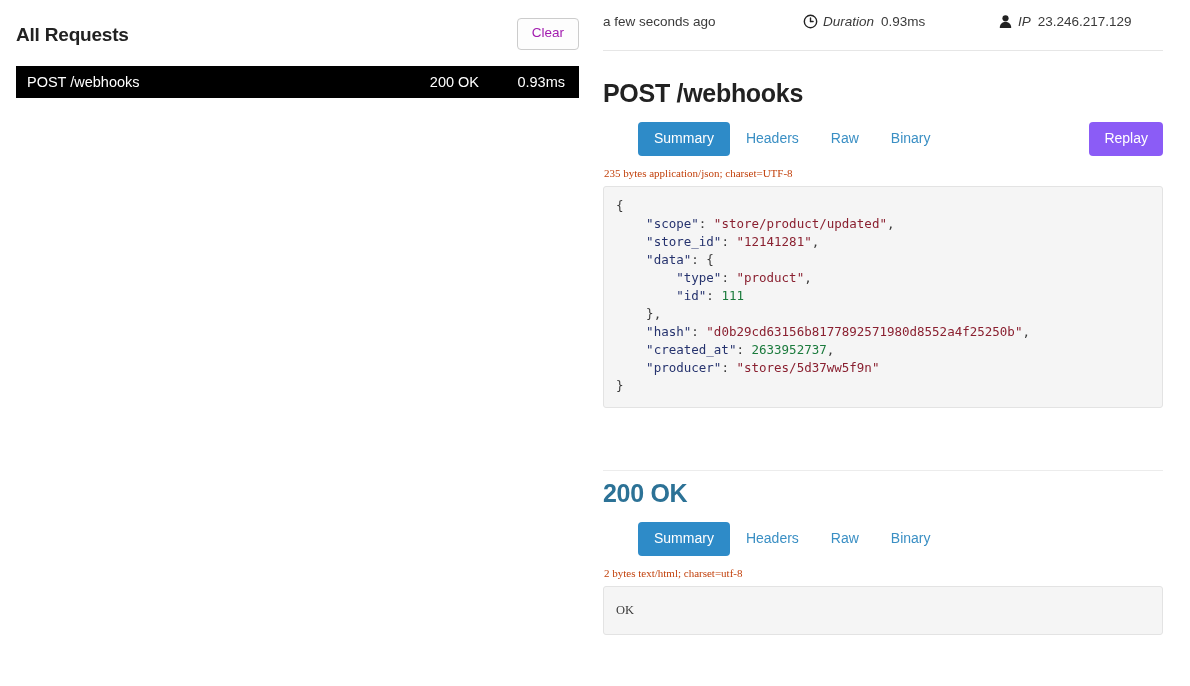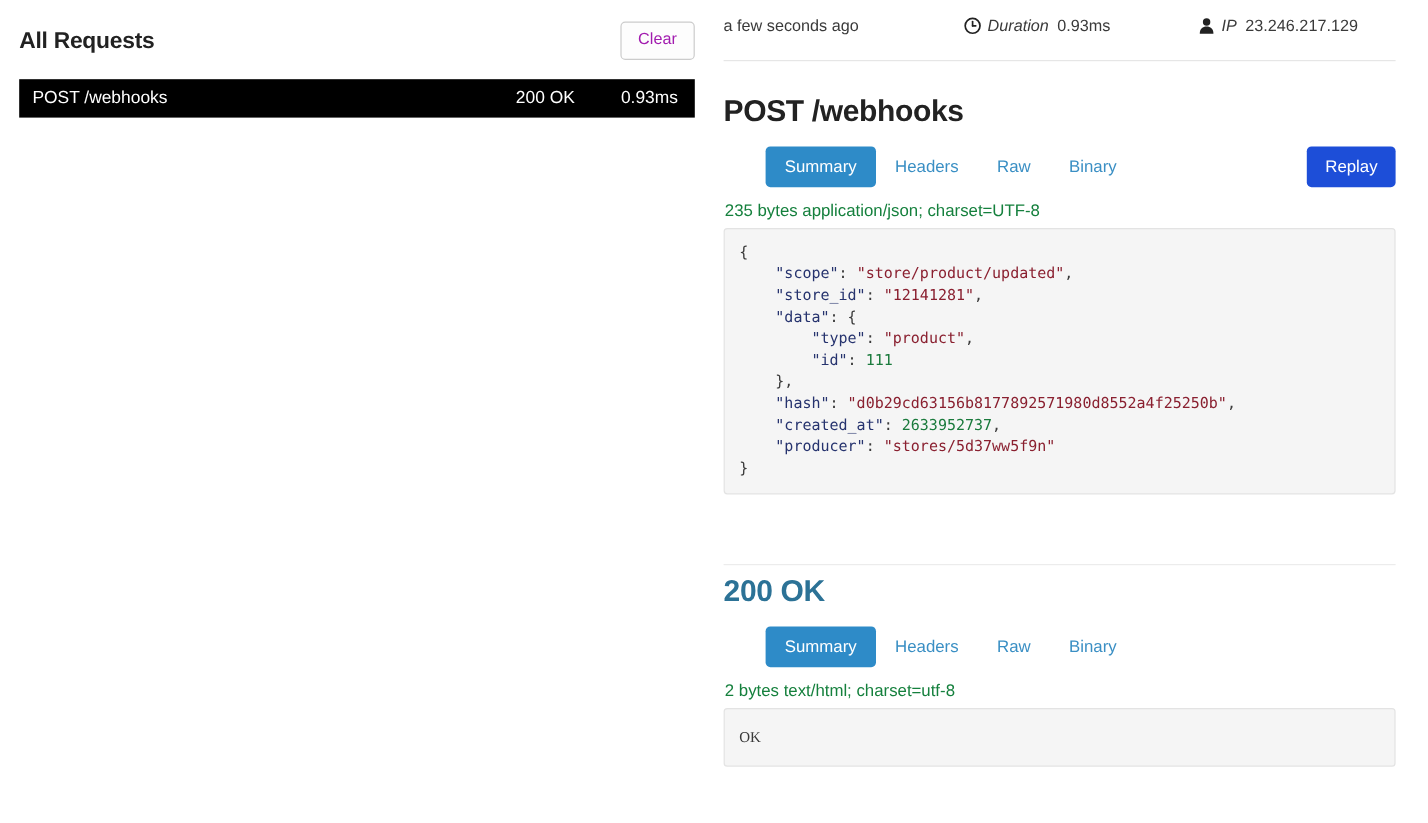--- a/index.html
+++ b/index.html
@@ -103,30 +103,31 @@
     border-radius: 4px; cursor: pointer;
     white-space: nowrap; line-height: 1.1;
     background: transparent;
     font-family: "Liberation Sans", sans-serif;
     border: none;
   }
   .tab.active { background: #2e8bc8; color: #ffffff; }
 
   .replay-btn {
     position: absolute; right: 0; top: 0;
-    background: #1d4ed8; color: #ffffff;
+    background: #8b5cf6; color: #ffffff;
     border: none; border-radius: 4px;
     font-size: 14px; padding: 9px 15px 10px 15px;
     cursor: pointer; line-height: 1.1;
     font-family: "Liberation Sans", sans-serif;
   }
 
   .content-meta {
-    font-size: 14px; color: #15803d;
+    font-size: 11px; color: #c2410c;
     margin: 7px 0 7px 1px;
+    font-family: Liberation Serif, serif;
   }
 
   .body-box {
     background: #f5f5f5;
     border: 1px solid #e3e3e3;
     border-radius: 3px;
     padding: 10px 12px 12px 12px;
     font-family: "DejaVu Sans Mono", monospace;
     font-size: 12.5px;
     line-height: 18px;

